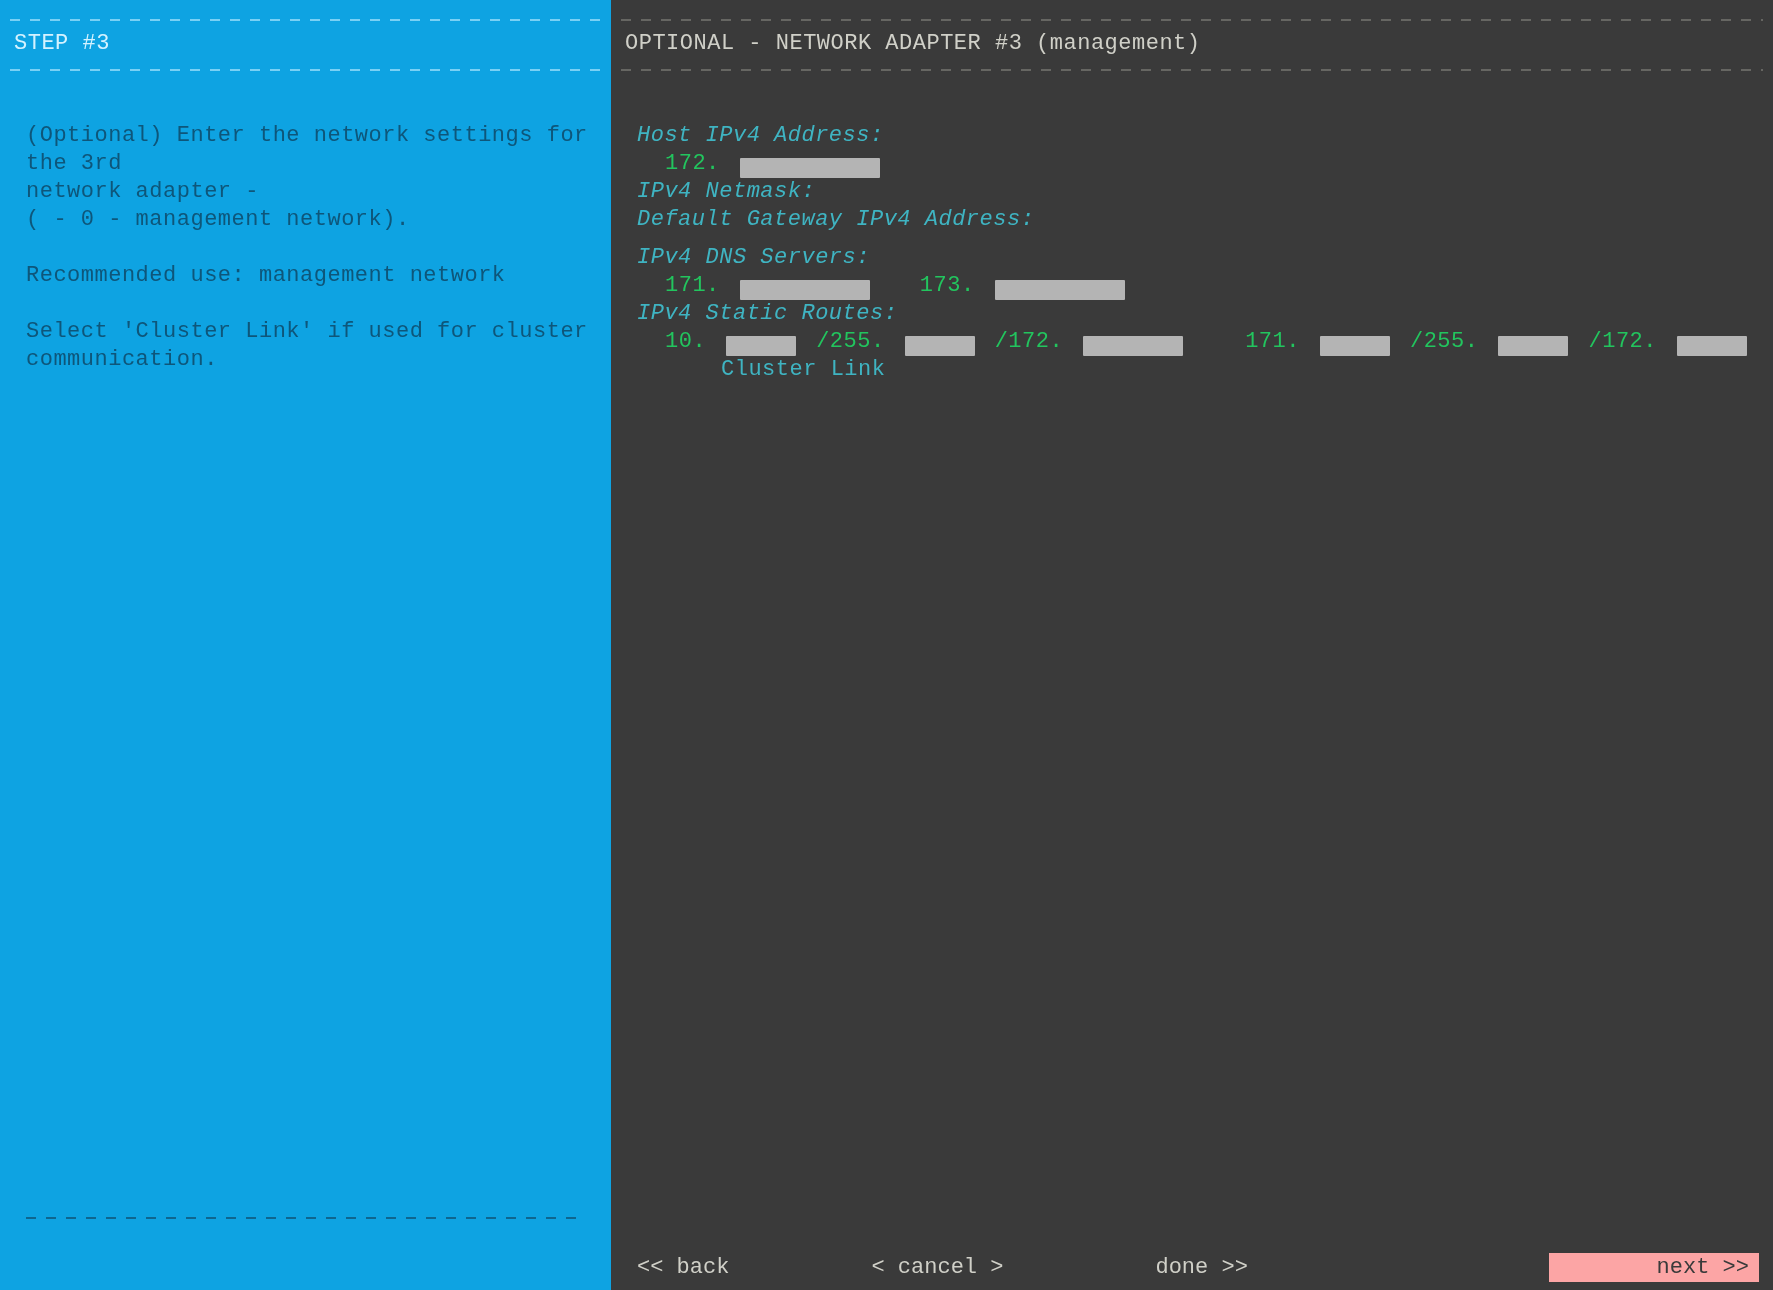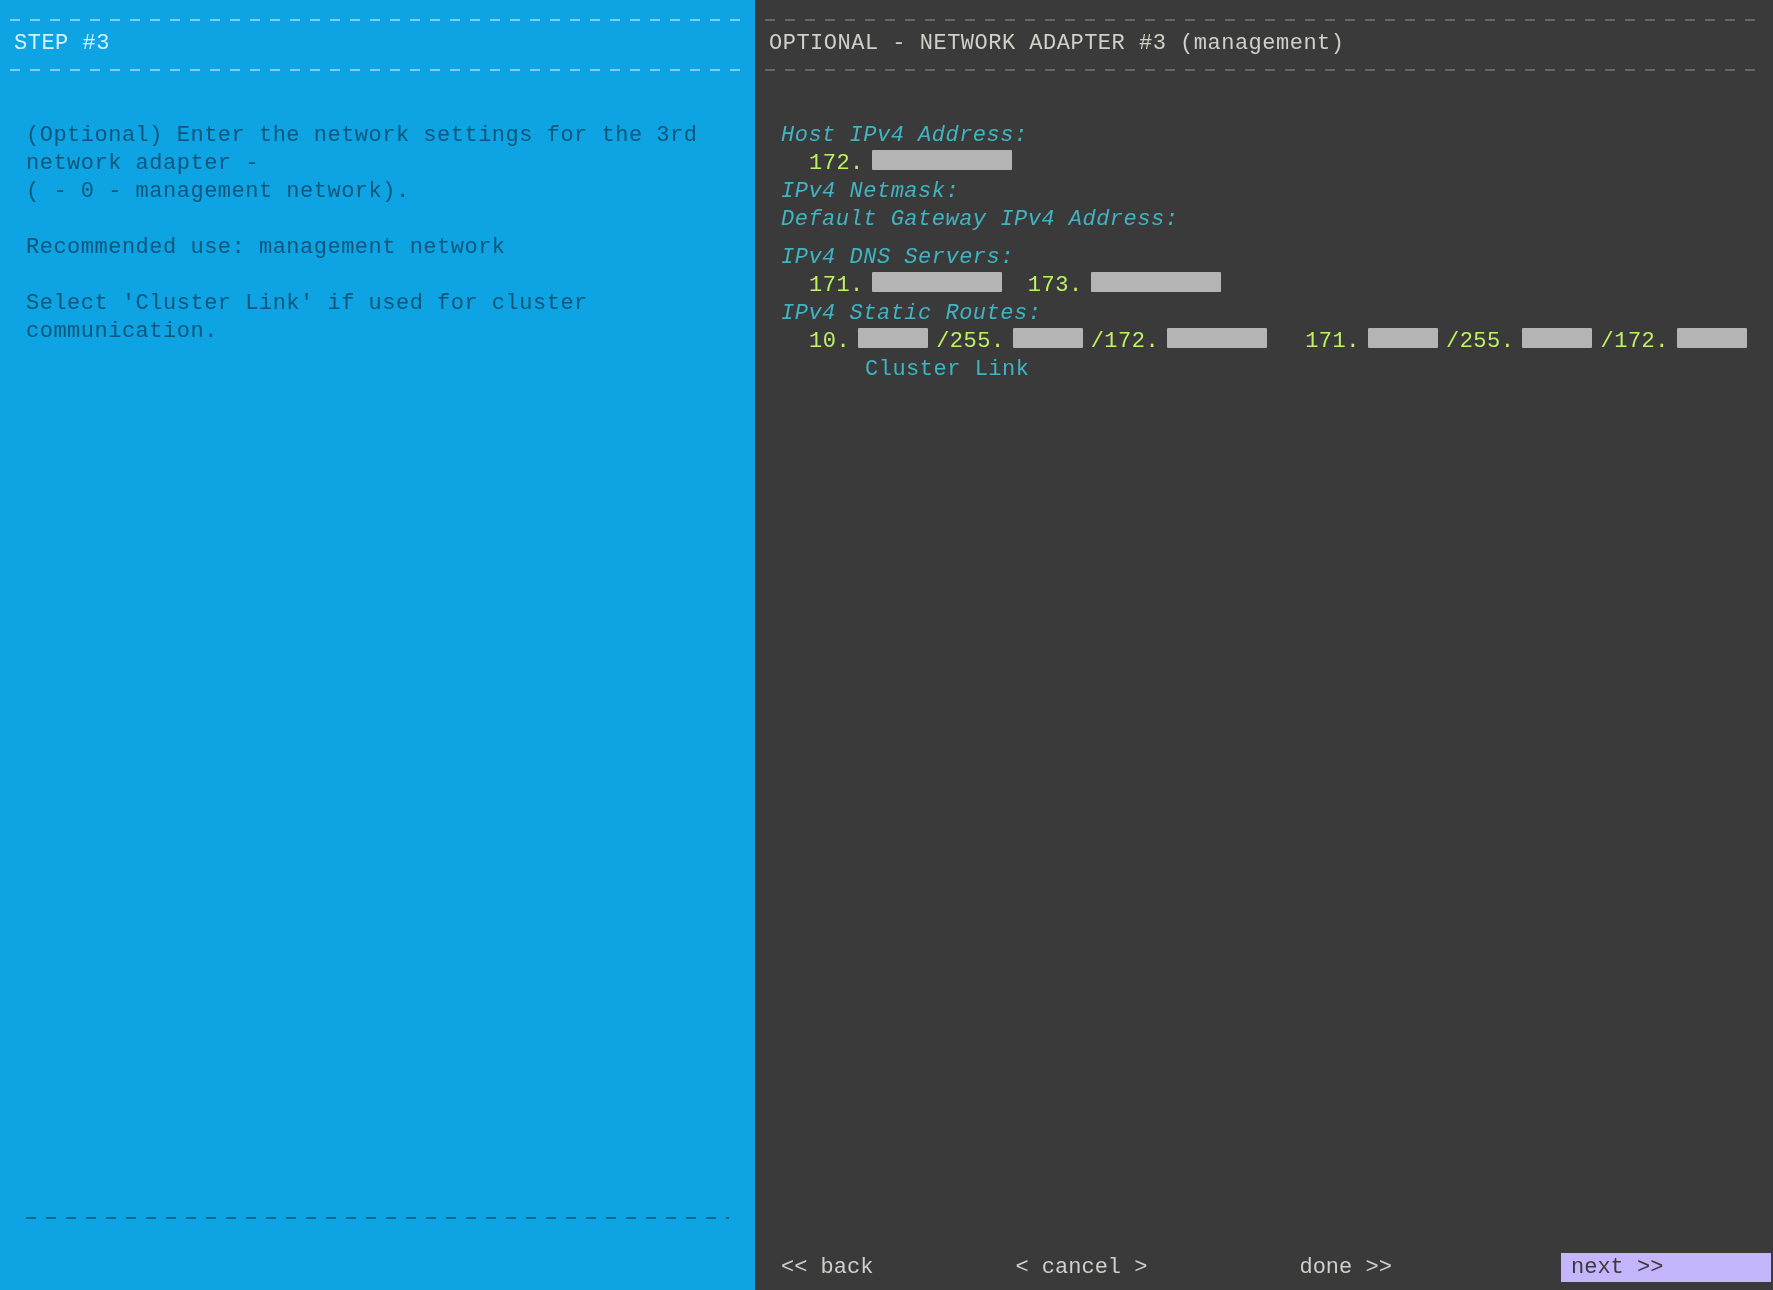--- a/index.html
+++ b/index.html
@@ -80,24 +80,24 @@
   }
   .lbl {
     color: #3fb4c2;
     display: block;
     padding-left: 0;
     font-style: italic;
   }
   .val-row {
     padding-left: 28px;
     display: flex;
-    align-items: flex-start;
-    gap: 0;
+    align-items: flex-end;
+    gap: 12px;
     flex-wrap: nowrap;
-    color: #bef264;
+    color: #22c55e;
     white-space: nowrap;
   }
   .val-row.route { padding-left: 28px; white-space: nowrap; overflow: hidden; }
   .redact {
     display: inline-block;
     height: 20px;
     background: #b4b4b4;
     vertical-align: -2px;
     margin: 0 8px;
     border-radius: 1px;
@@ -108,38 +108,38 @@
   }
   .gap { height: 10px; }
 
   
   .nav {
     position: absolute;
     bottom: 2px;
     left: 0; right: 0;
     display: flex;
     align-items: center;
-    padding: 6px 2px 6px 20px;
+    padding: 6px 14px 6px 20px;
     gap: 10px;
   }
   .navbtn {
     color: #d0d0c8;
     padding: 2px 6px;
     cursor: pointer;
     font-family: inherit; font-size: inherit;
     background: transparent; border: none;
   }
   .nav .spacer { flex: 0 0 auto; }
   .next {
-    background: #c4b5fd;
+    background: #fca5a5;
     color: #3a3a3a;
     padding: 2px 10px;
     margin-left: auto;
     min-width: 210px;
-    text-align: left;
+    text-align: right;
   }
 </style>
 </head>
 <body>
 
 <div class="app">
 
   <div class="left">
     <div class="hdr-wrap">
       <div class="dashline"></div>

